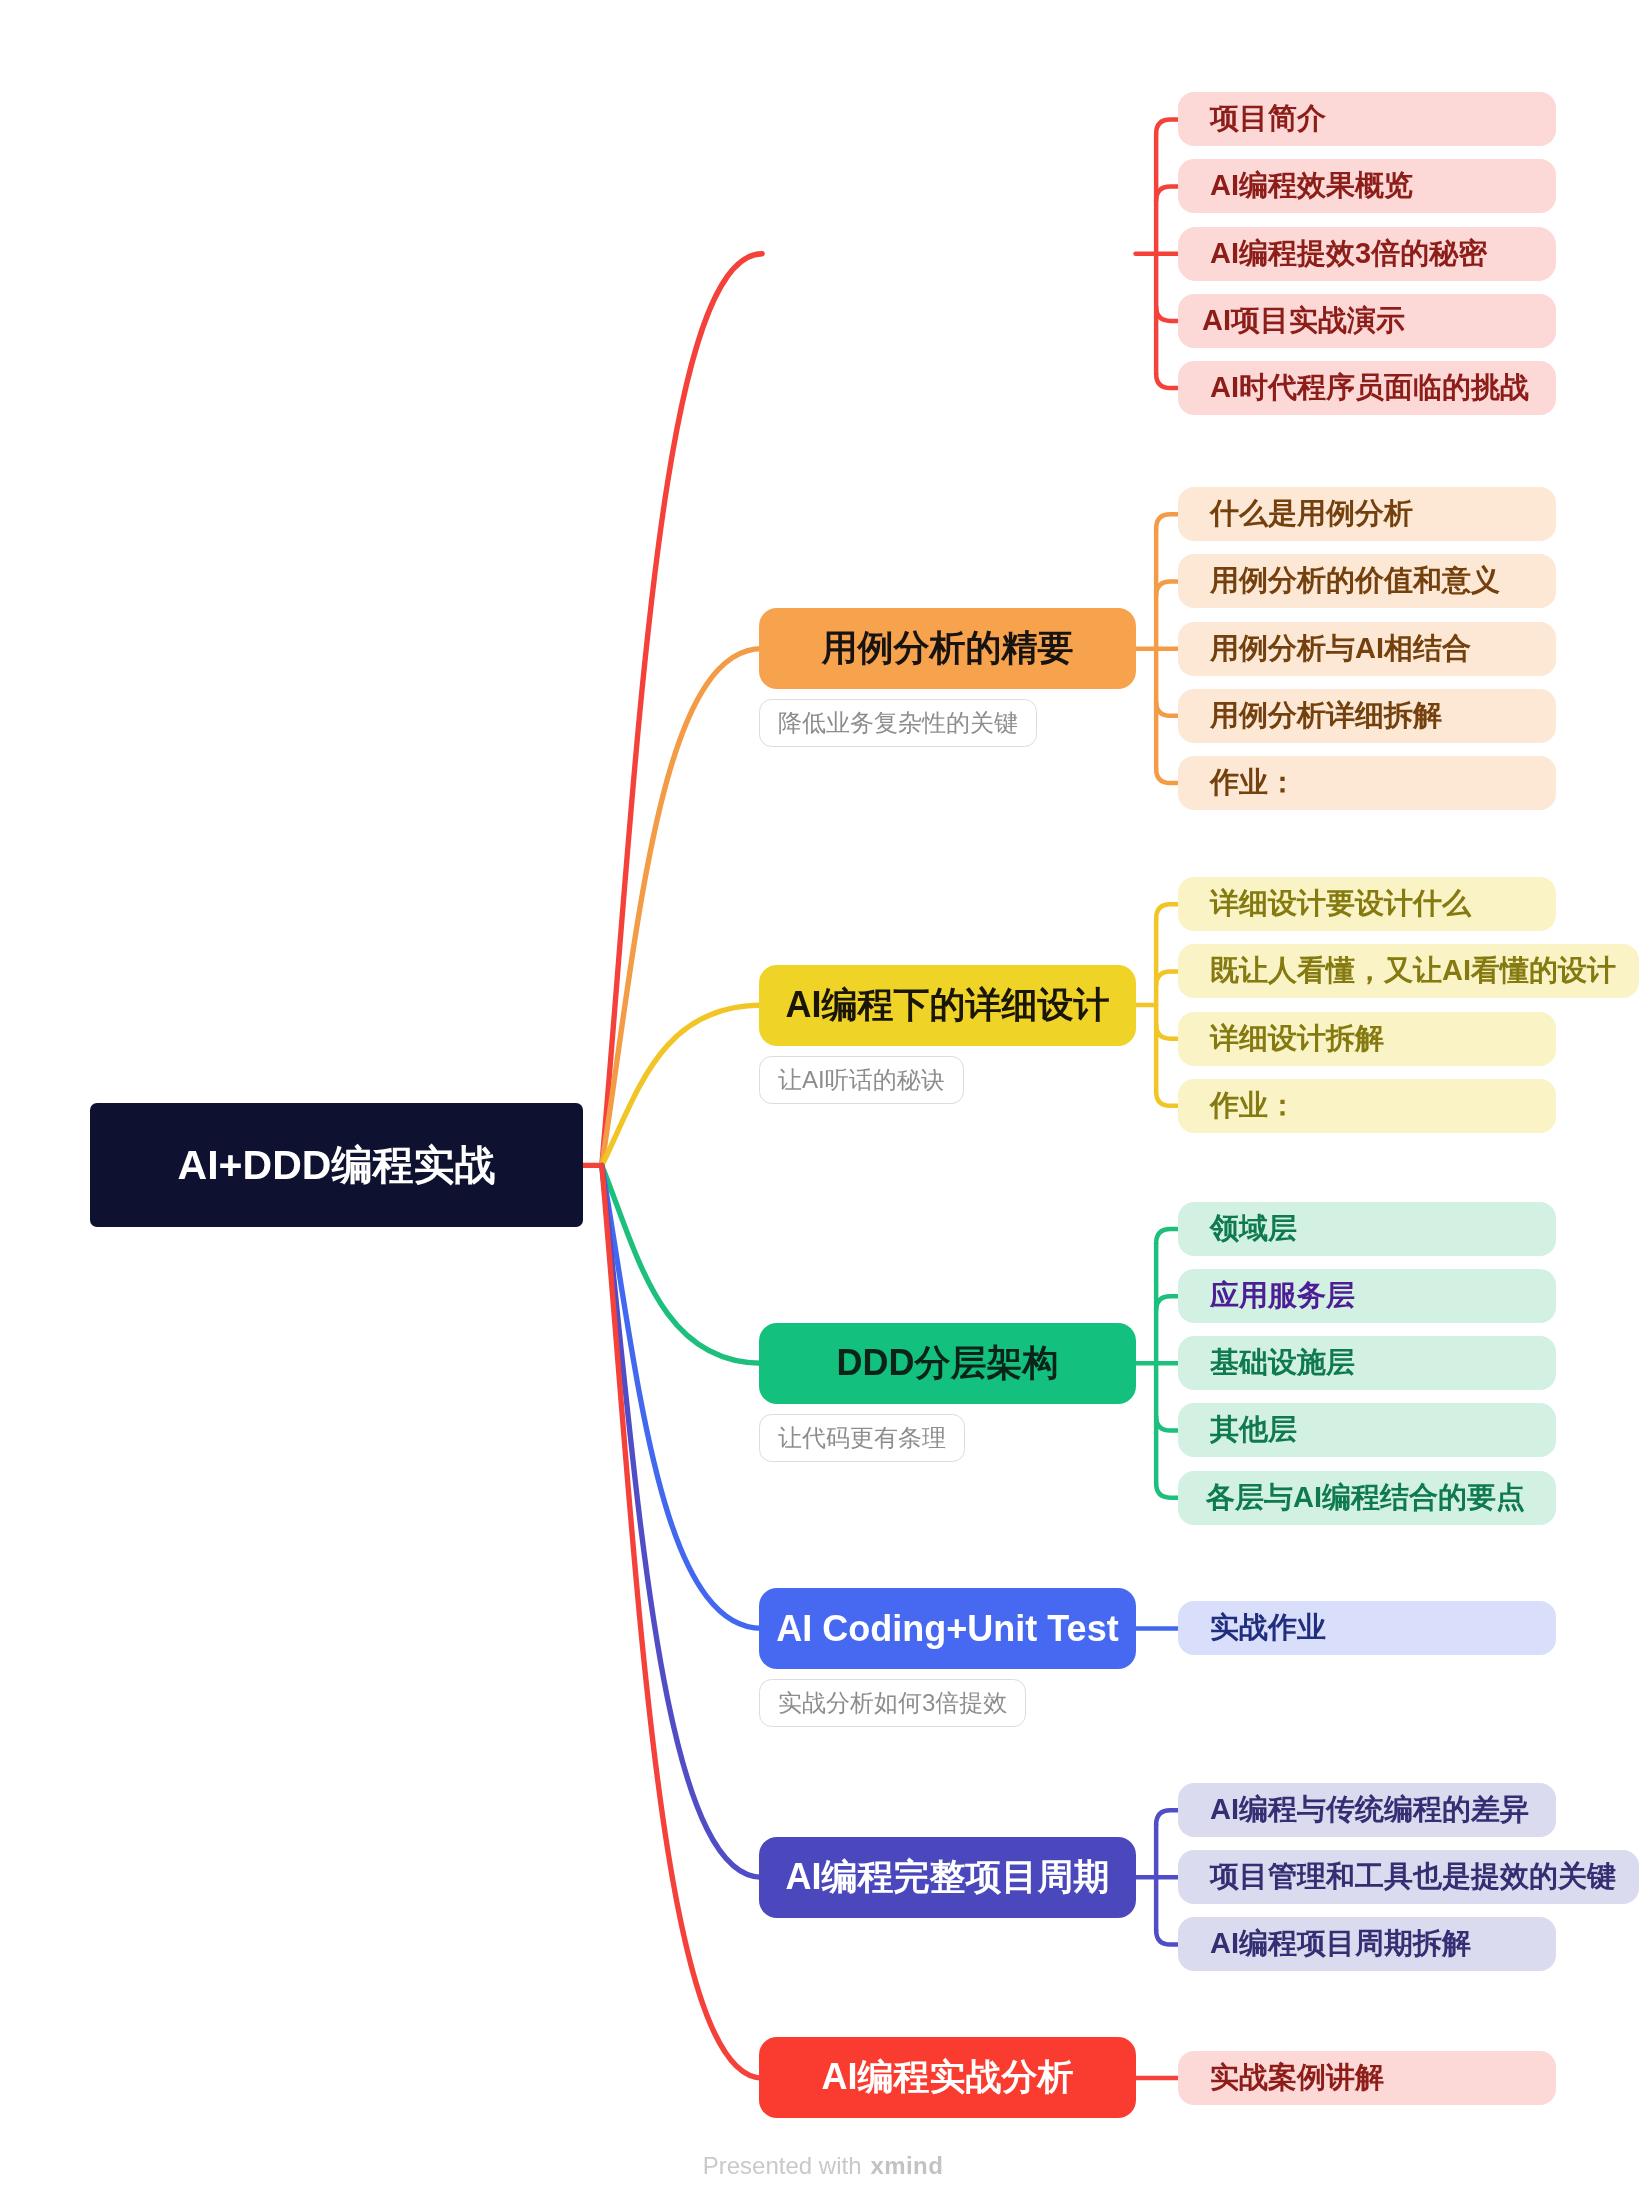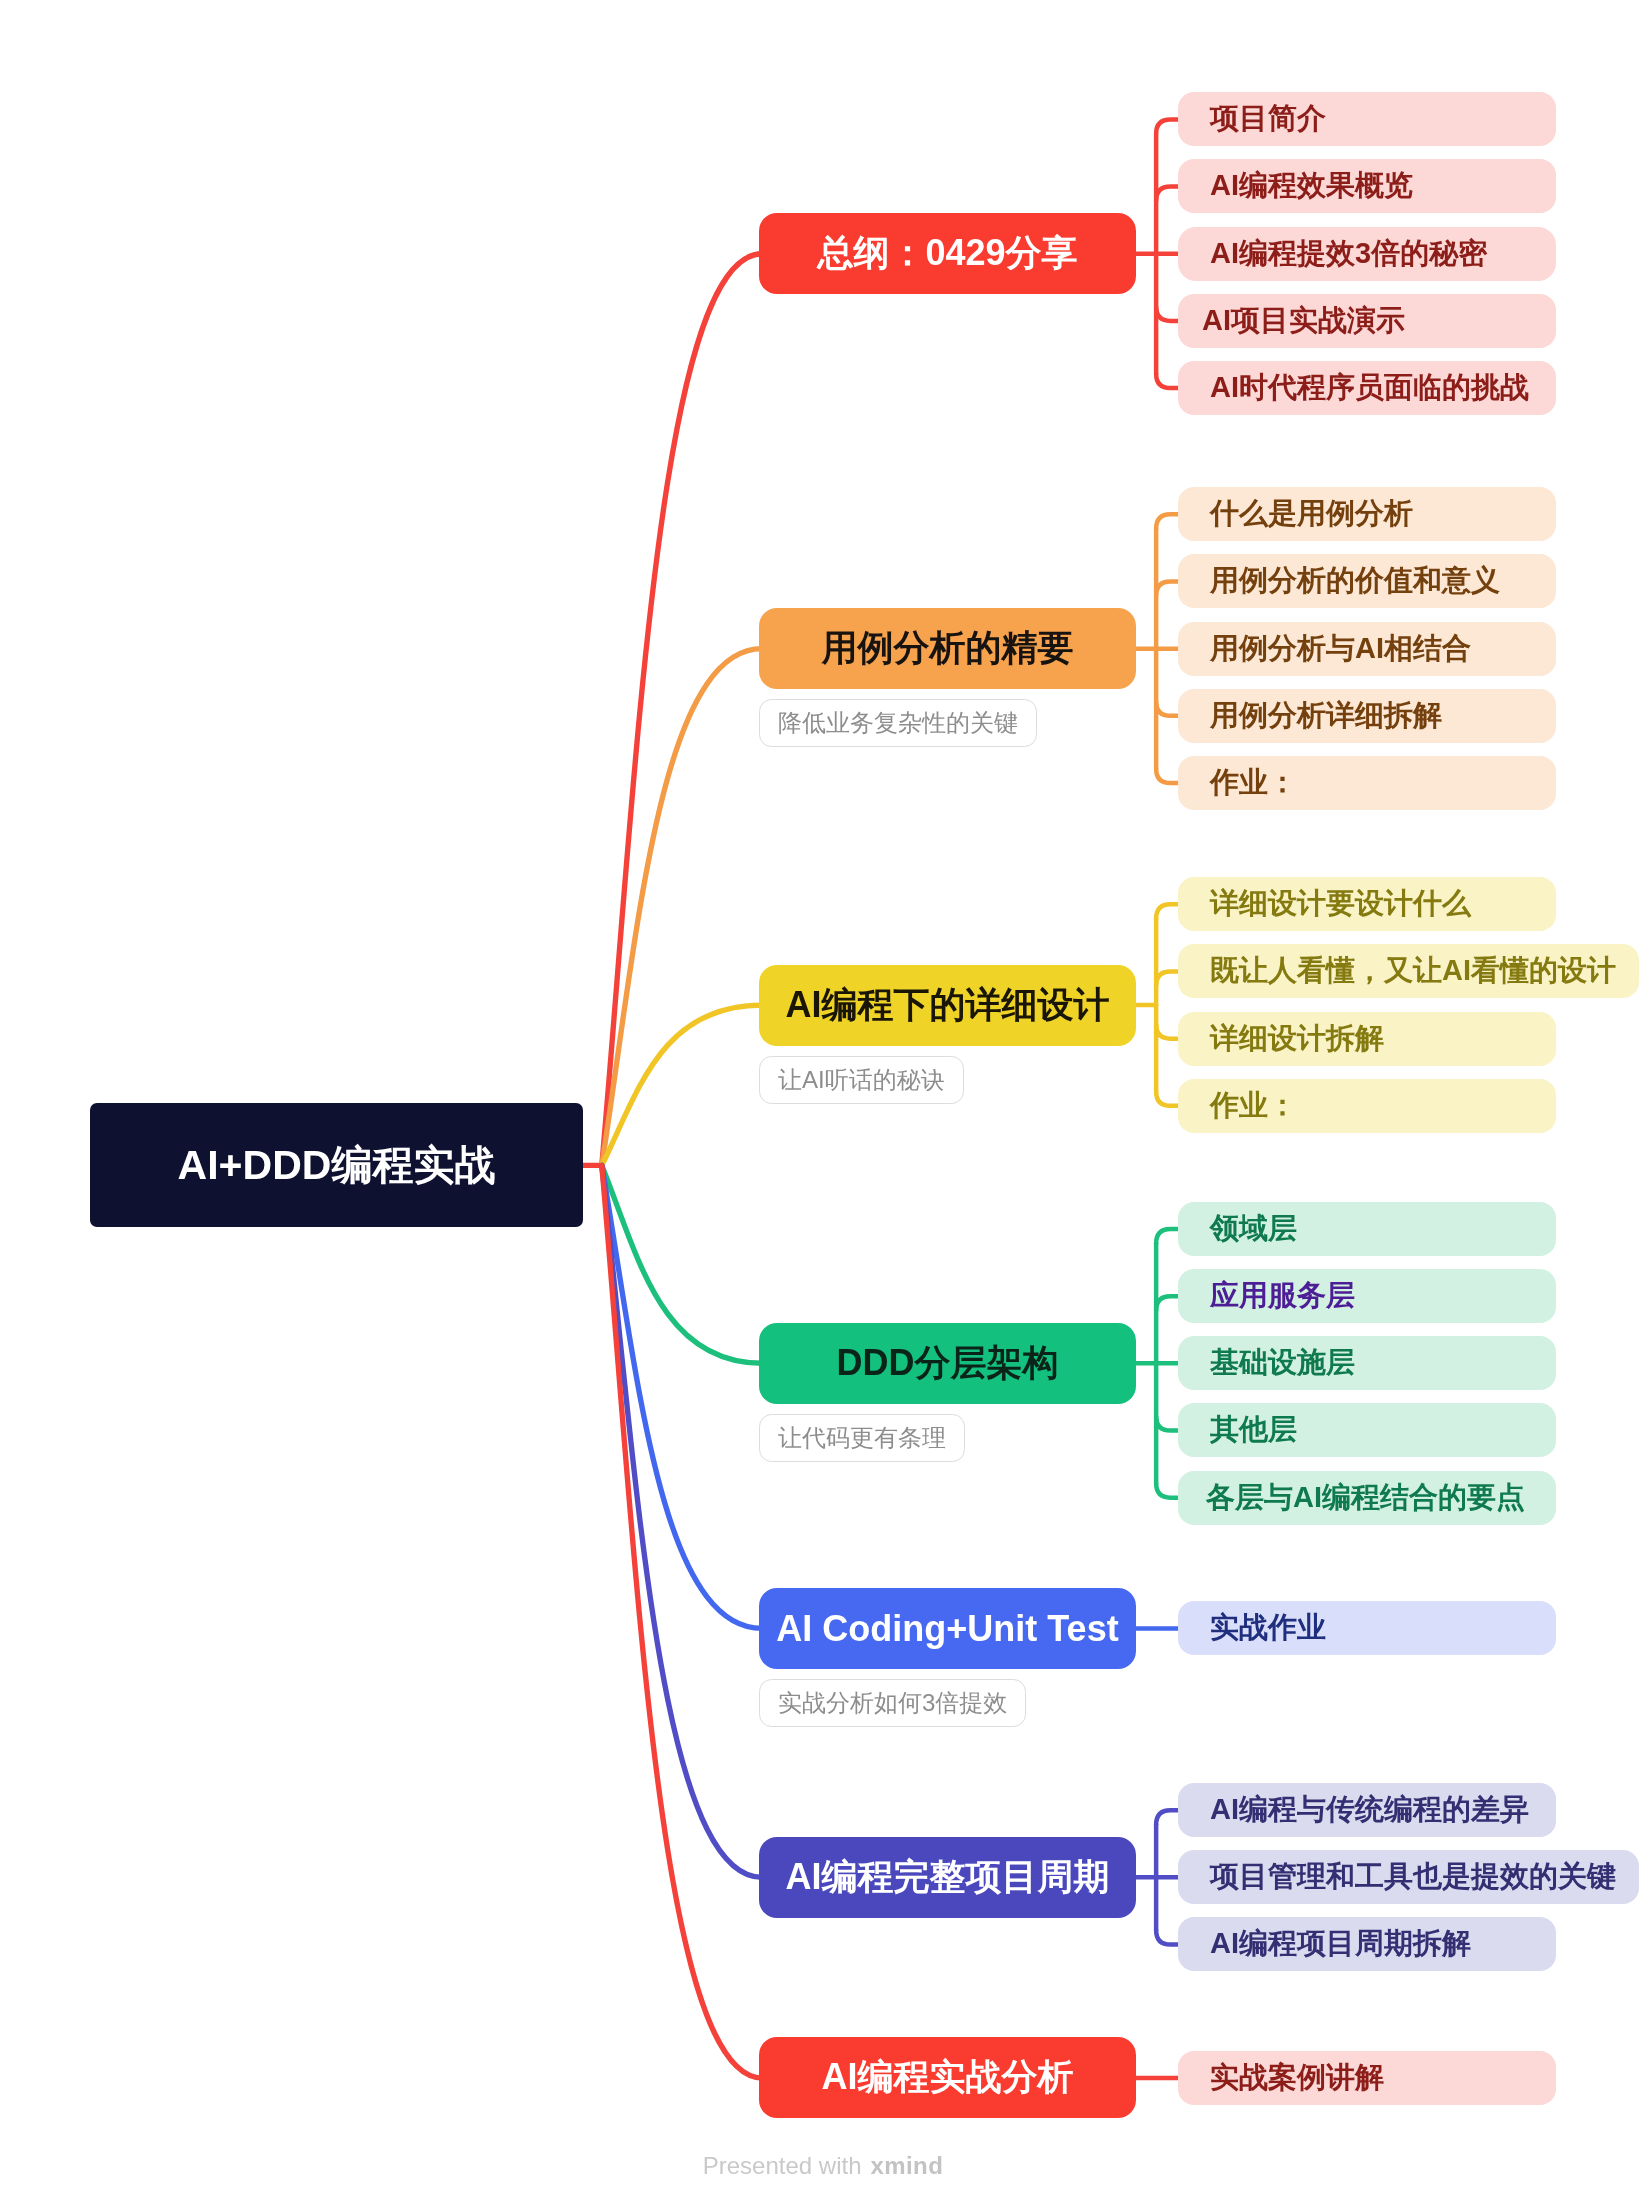--- a/index.html
+++ b/index.html
@@ -143,21 +143,20 @@
       <path d="M 672 1301 C 712 1759.55, 737 2320, 851 2320" fill="none" stroke="#f4423a" stroke-width="6" stroke-linecap="round"></path>
       <path d="M 1268 2320 L 1319 2320" fill="none" stroke="#f4423a" stroke-width="5" stroke-linecap="round"></path>
     </svg>
 
   <div class="central-topic" id="central-topic" style="left: 90px; top: 1103px; width: 493px; height: 124px; background: rgb(14, 17, 48); color: rgb(255, 255, 255);">AI+DDD编程实战</div>
 
   <div class="footer">
     <span>Presented with</span>
     <span class="brand">xmind</span>
   </div>
-<div class="branch-topic" style="left: 759px; top: 213px; width: 377px; height: 81px; background: rgb(250, 60, 48); color: rgb(255, 255, 255);">总纲：0429分享</div>
     <div class="subtopic" style="left: 1178px; top: 92px; background: rgb(252, 216, 214); color: rgb(140, 29, 24);">项目简介</div>
     <div class="subtopic" style="left: 1178px; top: 159px; background: rgb(252, 216, 214); color: rgb(140, 29, 24);">AI编程效果概览</div>
     <div class="subtopic" style="left: 1178px; top: 227px; background: rgb(252, 216, 214); color: rgb(140, 29, 24); border-radius: 18px;">AI编程提效3倍的秘密</div>
     <div class="subtopic" style="left: 1178px; top: 294px; background: rgb(252, 216, 214); color: rgb(140, 29, 24); padding-left: 24px;">AI项目实战演示</div>
     <div class="subtopic" style="left: 1178px; top: 361px; background: rgb(252, 216, 214); color: rgb(140, 29, 24);">AI时代程序员面临的挑战</div>
     <div class="branch-topic" style="left: 759px; top: 608px; width: 377px; height: 81px; background: rgb(247, 163, 78); color: rgb(23, 19, 16);">用例分析的精要</div>
     <div class="branch-note" style="left: 759px; top: 699px;">降低业务复杂性的关键</div>
     <div class="subtopic" style="left: 1178px; top: 487px; background: rgb(252, 232, 213); color: rgb(116, 64, 14);">什么是用例分析</div>
     <div class="subtopic" style="left: 1178px; top: 554px; background: rgb(252, 232, 213); color: rgb(116, 64, 14);">用例分析的价值和意义</div>
     <div class="subtopic" style="left: 1178px; top: 622px; background: rgb(252, 232, 213); color: rgb(116, 64, 14);">用例分析与AI相结合</div>

